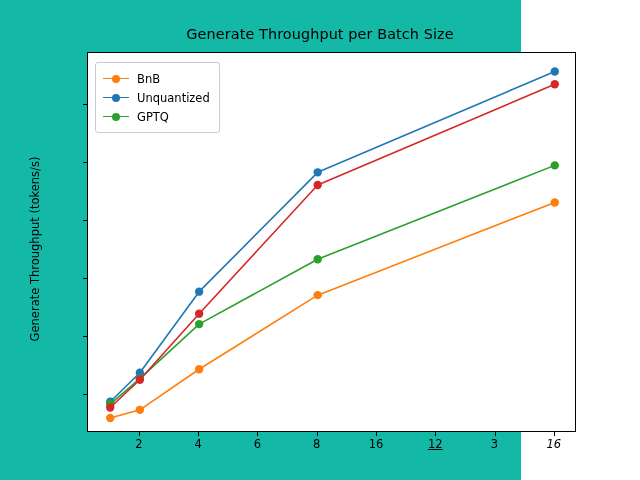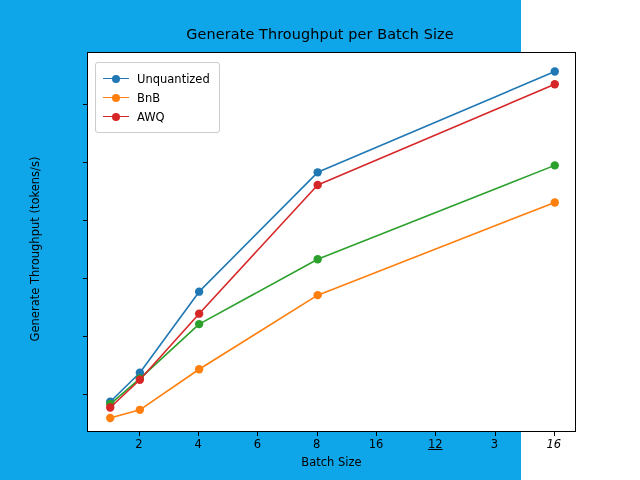--- a/index.html
+++ b/index.html
@@ -11,21 +11,21 @@
     width: 640px;
     height: 480px;
     font-family: "DejaVu Sans", sans-serif;
     color: #000000;
     overflow: hidden;
   }
   #figure {
     position: relative;
     width: 521px;
     height: 480px;
-    background: #0ea5e9;
+    background: #14b8a6;
   }
   #chart-title {
     position: absolute;
     left: 0;
     top: 26px;
     width: 640px;
     text-align: center;
     font-size: 14.4px;
     color: #000000;
     letter-spacing: 0.1px;
@@ -151,21 +151,20 @@
 <body>
 
 <div id="figure">
 
   <div id="chart-title">Generate Throughput per Batch Size</div>
 
   <div id="ylabel-wrap">
     <div id="ylabel">Generate Throughput (tokens/s)</div>
   </div>
 
-  <div id="xlabel">Batch Size</div>
 
   <div class="ytick-wrap" id="ytick-container">
       <div class="ytick-mark" style="top: 393.768px;"></div>
       <div class="ytick-mark" style="top: 335.841px;"></div>
       <div class="ytick-mark" style="top: 277.915px;"></div>
       <div class="ytick-mark" style="top: 219.988px;"></div>
       <div class="ytick-mark" style="top: 162.061px;"></div>
       <div class="ytick-mark" style="top: 104.134px;"></div>
     </div>
   <div class="ytick-wrap" id="xtick-container">
@@ -220,34 +219,34 @@
           <circle cx="111.14" cy="260.67" r="4.2" fill="#d62728"></circle>
           <circle cx="229.68" cy="132.07" r="4.2" fill="#d62728"></circle>
           <circle cx="466.77" cy="31.28" r="4.2" fill="#d62728"></circle>
         </g>
       </svg>
   </div>
 
   <div id="legend">
       <div class="legend-row">
         <div class="legend-sample">
+          <div class="legend-line" style="background: rgb(255, 127, 14);"></div>
+          <div class="legend-dot" style="background: rgb(255, 127, 14);"></div>
+        </div>
+        <div class="legend-text">BnB</div>
+      </div>
+      <div class="legend-row">
+        <div class="legend-sample">
           <div class="legend-line" style="background: rgb(31, 119, 180);"></div>
           <div class="legend-dot" style="background: rgb(31, 119, 180);"></div>
         </div>
         <div class="legend-text">Unquantized</div>
       </div>
       <div class="legend-row">
         <div class="legend-sample">
-          <div class="legend-line" style="background: rgb(255, 127, 14);"></div>
-          <div class="legend-dot" style="background: rgb(255, 127, 14);"></div>
+          <div class="legend-line" style="background: rgb(44, 160, 44);"></div>
+          <div class="legend-dot" style="background: rgb(44, 160, 44);"></div>
         </div>
-        <div class="legend-text">BnB</div>
-      </div>
-      <div class="legend-row">
-        <div class="legend-sample">
-          <div class="legend-line" style="background: rgb(214, 39, 40);"></div>
-          <div class="legend-dot" style="background: rgb(214, 39, 40);"></div>
-        </div>
-        <div class="legend-text">AWQ</div>
+        <div class="legend-text">GPTQ</div>
       </div>
     </div>
 
 </div>
 
 </body></html>

